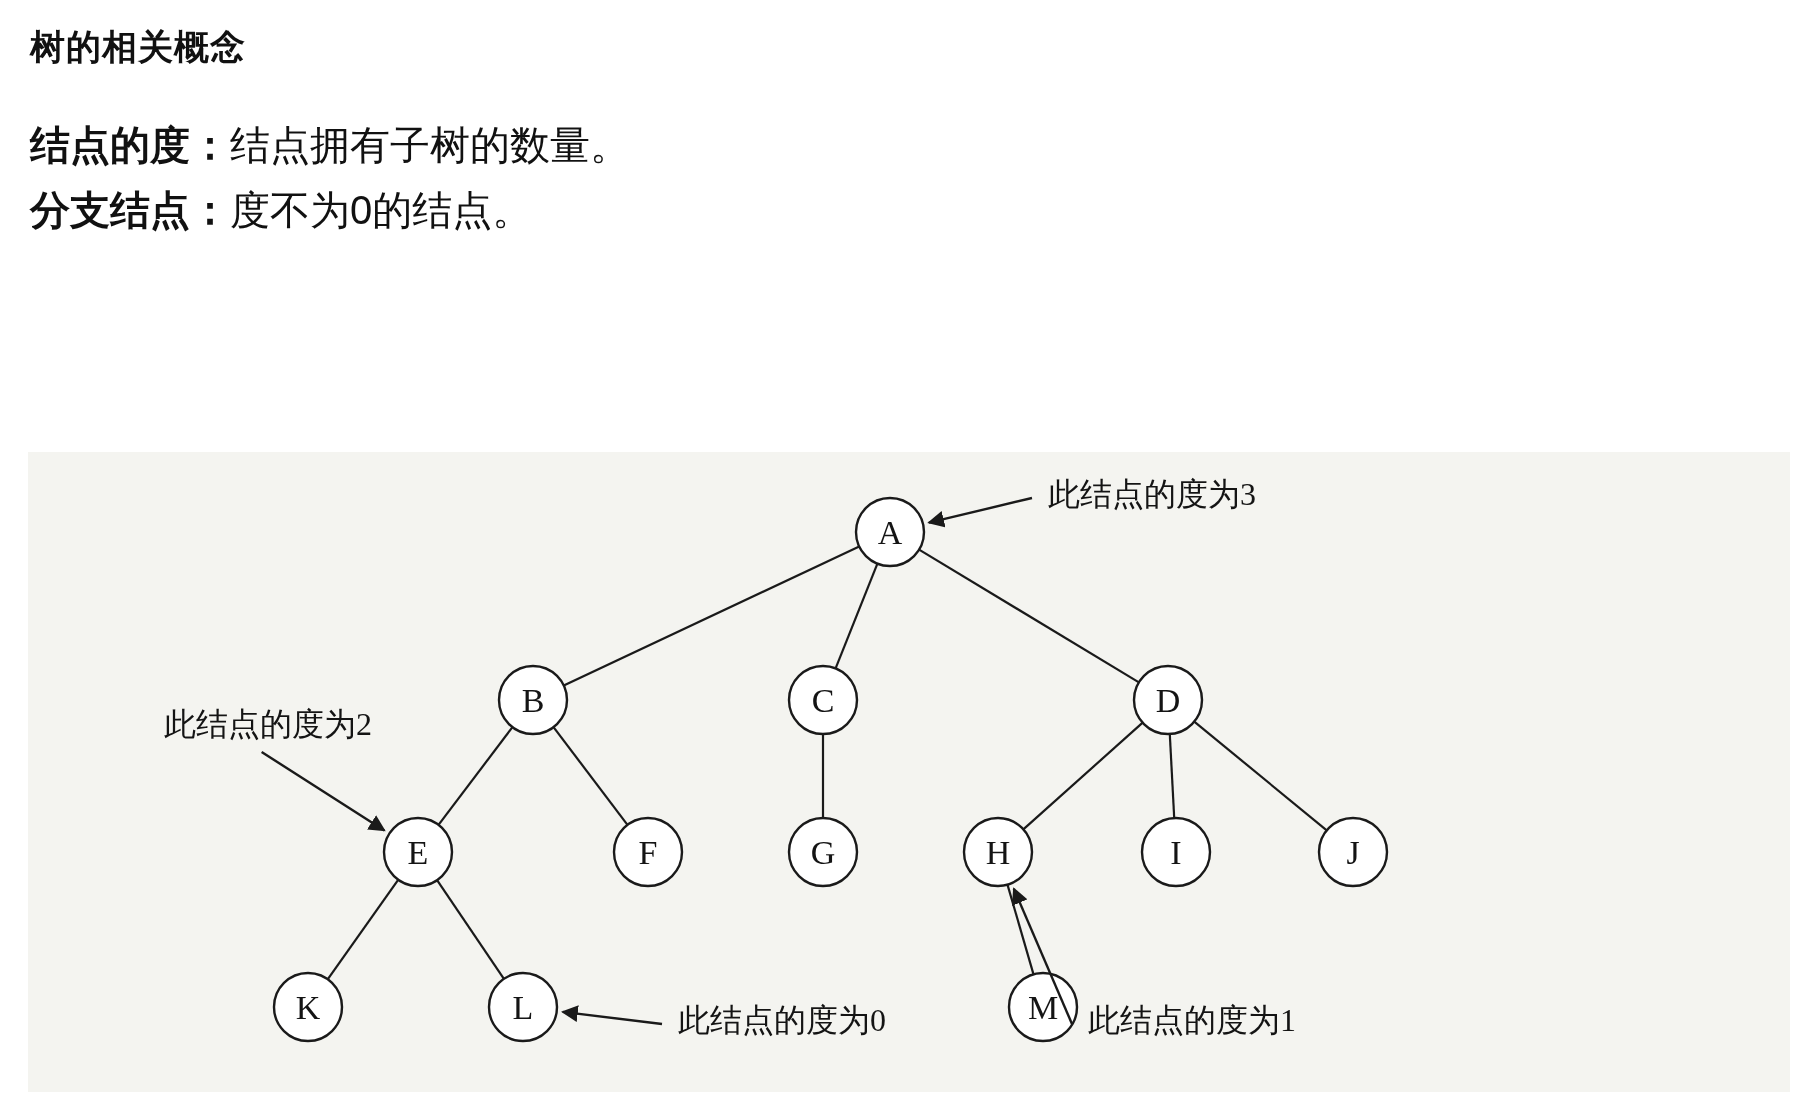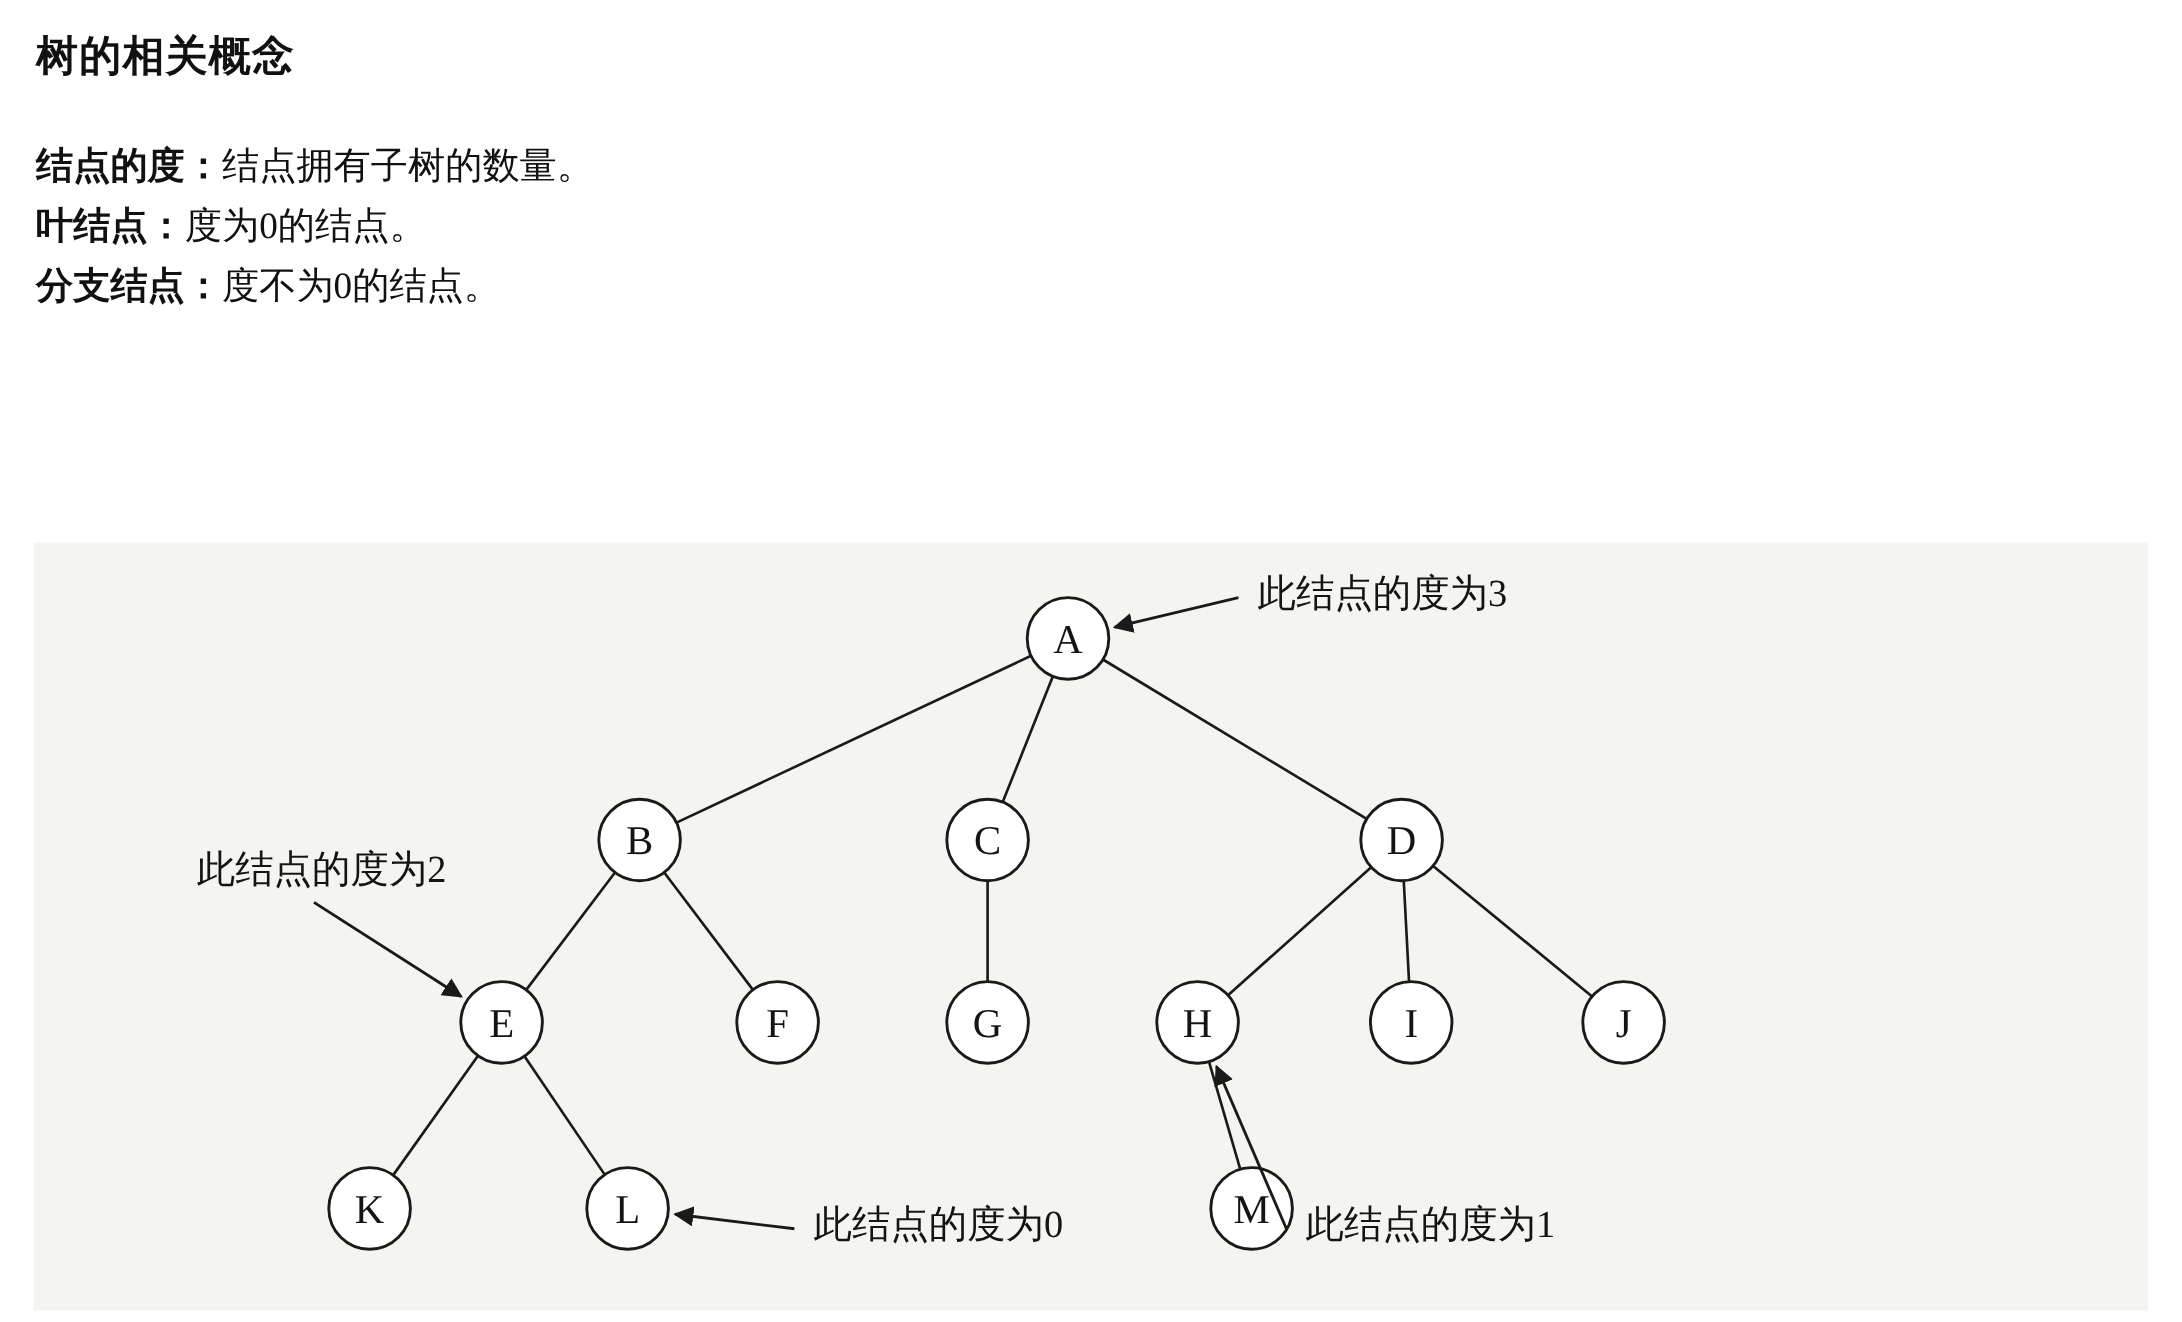--- a/index.html
+++ b/index.html
@@ -25,24 +25,23 @@
     font-size: 35px;
     font-weight: bold;
     letter-spacing: 1px;
     margin: 0 0 0 0;
     line-height: 1.4;
   }
   .defs {
     margin-top: 42px;
   }
   .def-line {
-    font-size: 31px;
+    font-size: 40px;
     line-height: 1.62;
     white-space: nowrap;
-    font-family: Liberation Serif, serif;
   }
   .def-term {
     font-weight: bold;
   }
   .def-sep {
     font-weight: bold;
   }
   .def-desc {
     font-weight: normal;
   }
@@ -72,23 +71,20 @@
 </head>
 <body>
 
 <div class="page">
 
   <h1 class="doc-title">树的相关概念</h1>
 
   <div class="defs">
     <div class="def-line">
       <span class="def-term">结点的度</span><span class="def-sep">：</span><span class="def-desc">结点拥有子树的数量。</span>
-    </div>
-    <div class="def-line">
-      <span class="def-term">叶结点</span><span class="def-sep">：</span><span class="def-desc">度为0的结点。</span>
     </div>
     <div class="def-line">
       <span class="def-term">分支结点</span><span class="def-sep">：</span><span class="def-desc">度不为0的结点。</span>
     </div>
   </div>
 
   <div class="figure">
     <svg id="tree-svg" width="1762" height="640" viewBox="0 0 1762 640">
       <defs>
         <marker id="arrow" viewBox="0 0 10 10" refX="9" refY="5" markerWidth="7" markerHeight="7" orient="auto-start-reverse">

